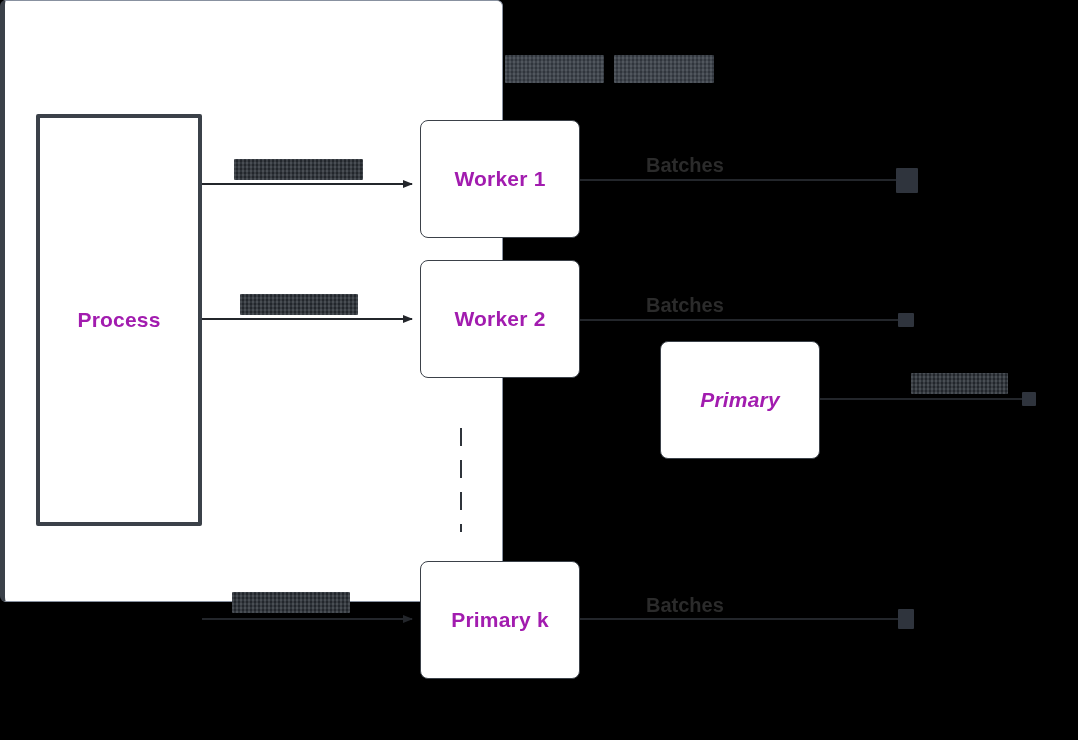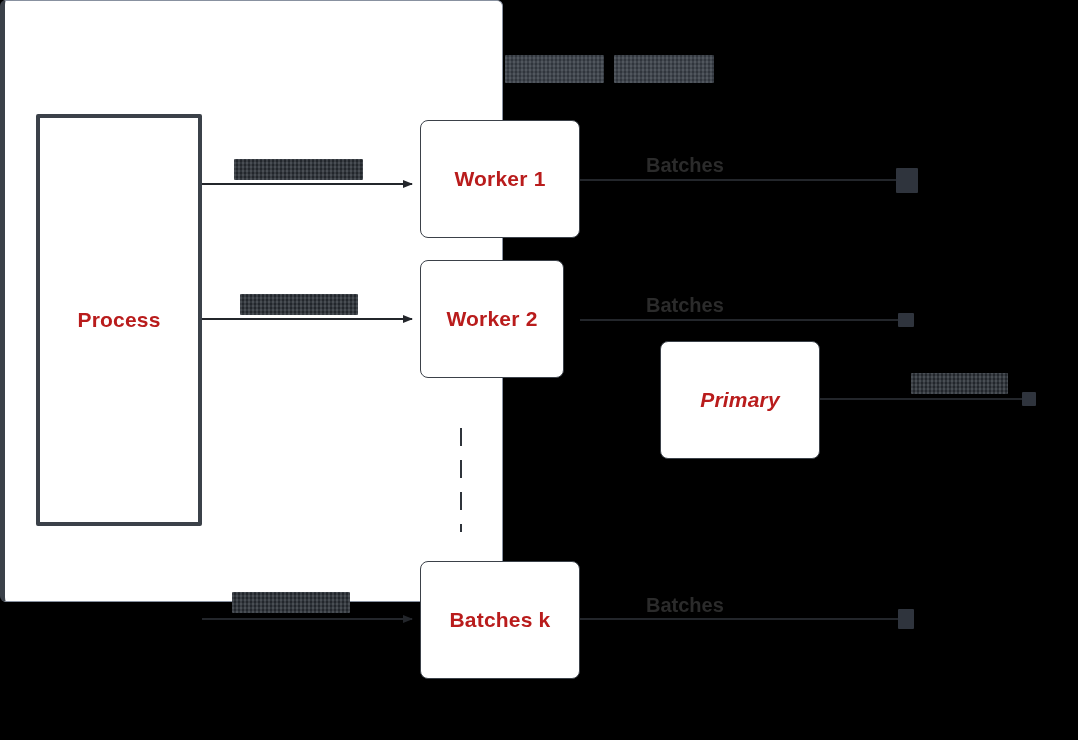--- a/index.html
+++ b/index.html
@@ -23,21 +23,21 @@
     border: 1px solid #3b4149;
     border-radius: 8px;
     display: flex;
     align-items: center;
     justify-content: center;
     box-sizing: border-box;
   }
   .node-label {
     font-size: 21px;
     font-weight: bold;
-    color: #b91c1c;
+    color: #a21caf;
     letter-spacing: .2px;
     white-space: nowrap;
   }
 
   
   #process-node {
     left: 36px;
     top: 114px;
     width: 166px;
     height: 412px;
@@ -53,21 +53,21 @@
     height: 602px;
     background: #ffffff;
     border: 1px solid #8891a0;
     border-left: 5px solid #3b4149;
     border-radius: 6px;
     box-sizing: border-box;
   }
 
   
   #worker-1-node { left: 420px; top: 120px;  width: 160px; height: 118px; }
-  #worker-2-node { left: 420px; top: 260px;  width: 144px; height: 118px; }
+  #worker-2-node { left: 420px; top: 260px;  width: 160px; height: 118px; }
   #worker-k-node { left: 420px; top: 561px;  width: 160px; height: 118px; }
   #primary-node  { left: 660px; top: 341px;  width: 160px; height: 118px; font-style: italic; }
 
   
   #cluster-title {
     position: absolute;
     left: 505px;
     top: 55px;
     display: flex;
     gap: 10px;
@@ -198,21 +198,21 @@
 
   <div class="node" id="worker-1-node">
     <span class="node-label">Worker 1</span>
   </div>
 
   <div class="node" id="worker-2-node">
     <span class="node-label">Worker 2</span>
   </div>
 
   <div class="node" id="worker-k-node">
-    <span class="node-label">Batches k</span>
+    <span class="node-label">Primary k</span>
   </div>
 
   <div class="node" id="primary-node">
     <span class="node-label">Primary</span>
   </div>
 
   <div class="redacted-edge" style="left:234px; top:159px;">███████████</div>
 
   <div class="redacted-edge" style="left:240px; top:294px;">██████████</div>
 

